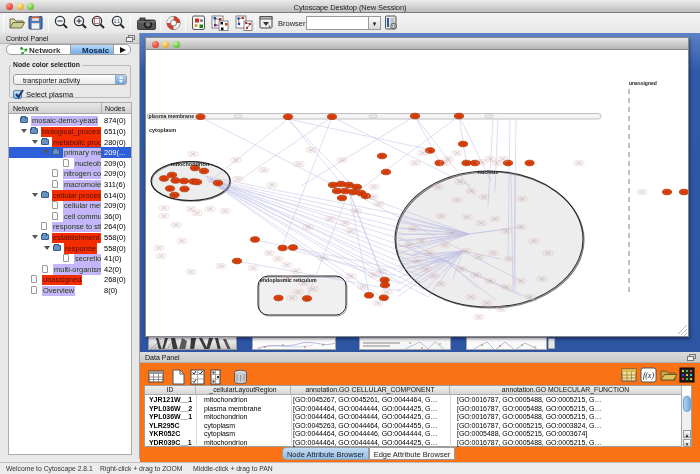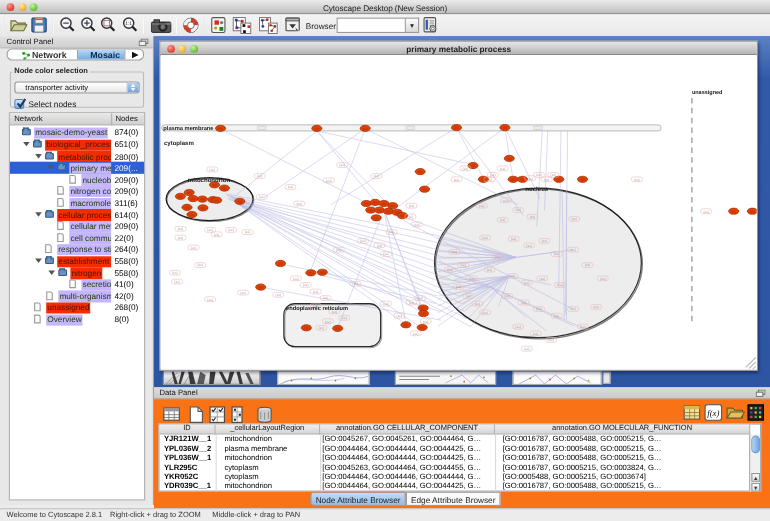--- a/index.html
+++ b/index.html
@@ -250,21 +250,21 @@
     <div id="combo">
         <span>transporter activity</span>
         <div id="combobtn"></div>
       </div>
   </div>
   <div id="chkbox">
       <svg width="11" height="11" viewBox="0 0 11 11">
         <path d="M2 5 L4.5 8 L9 1" stroke="#1a3a6b" stroke-width="2" fill="none"></path>
       </svg>
     </div>
-  <span id="chklbl">Select nodes</span>
+  <span id="chklbl">Select plasma</span>
   <div id="treebox">
     <div id="treehdr">
         <span class="c1">Network</span>
         <span class="c2">Nodes</span>
       </div>
     <div class="trow" style="top:12.4px">
         <div class="fold" style="left:11px"></div>
         <span class="lbl green" style="left:22px;max-width:70px">mosaic-demo-yeast</span>
         <span class="val">874(0)</span>
       </div>
@@ -308,37 +308,37 @@
         <span class="val">614(0)</span>
       </div>
 <div class="trow" style="top:97.2px">
         <div class="file" style="left:43px"></div>
         <span class="lbl green" style="left:54px;max-width:38px">cellular metabo</span>
         <span class="val">209(0)</span>
       </div>
 <div class="trow" style="top:107.8px">
         <div class="file" style="left:43px"></div>
         <span class="lbl green" style="left:54px;max-width:38px">cell communicat</span>
-        <span class="val">22(0)</span>
+        <span class="val">36(0)</span>
       </div>
 <div class="trow" style="top:118.4px">
         <div class="file" style="left:32px"></div>
         <span class="lbl green" style="left:43px;max-width:49px">response to stimul</span>
         <span class="val">264(0)</span>
       </div>
 <div class="trow" style="top:129.0px">
         <div class="arr" style="left:23px"></div>
         <div class="fold" style="left:32px"></div>
         <span class="lbl red" style="left:43px;max-width:49px">establishment of lo</span>
         <span class="val">558(0)</span>
       </div>
 <div class="trow" style="top:139.6px">
         <div class="arr" style="left:35px"></div>
         <div class="fold" style="left:44px"></div>
-        <span class="lbl red" style="left:55px;max-width:37px">nitrogen</span>
+        <span class="lbl red" style="left:55px;max-width:37px">response</span>
         <span class="val">558(0)</span>
       </div>
 <div class="trow" style="top:150.2px">
         <div class="file" style="left:54px"></div>
         <span class="lbl green" style="left:65px;max-width:27px">secretion</span>
         <span class="val">41(0)</span>
       </div>
 <div class="trow" style="top:160.8px">
         <div class="file" style="left:33px"></div>
         <span class="lbl green" style="left:44px;max-width:48px">multi-organism pro</span>
@@ -396,21 +396,20 @@
           <circle cx="55" cy="6" r="0.8" fill="#7a9a20"></circle>
           <circle cx="68" cy="8" r="0.8" fill="#b0a020"></circle>
         </svg></div>
 <div style="position:absolute;left:408px;top:305px;width:7px;height:11px;background:#e8e8e8;border:1px solid #aaa;"></div>
     </div>
   <div id="iframe">
     <div id="ifhead" style="background:linear-gradient(#e6e6e6,#c9c9c9 60%,#b5b5b5);">
       <div class="tl" style="left:5.5px;top:2.5px;width:7px;height:7px;background:radial-gradient(circle at 35% 30%,#ff9a8a,#e8483d 60%,#c22a20);"></div>
       <div class="tl" style="left:16px;top:2.5px;width:7px;height:7px;background:radial-gradient(circle at 35% 30%,#ffe9a8,#f0b73e 60%,#cf9422);"></div>
       <div class="tl" style="left:26.5px;top:2.5px;width:7px;height:7px;background:radial-gradient(circle at 35% 30%,#c8f2a8,#6fc93e 60%,#4da322);"></div>
-      <div id="iftitle">primary metabolic process</div>
     </div>
     <div id="netcanvas" style="position:absolute;left:0;top:13px;width:542px;height:285px;background:#fff;overflow:hidden;">
         <svg width="542" height="285" style="position:absolute;left:0;top:0">
 <ellipse cx="343" cy="188" rx="94" ry="68" fill="#ececec" fill-opacity="0.92" stroke="#333" stroke-width="1.1"></ellipse>
 <ellipse cx="344" cy="189" rx="94" ry="68" fill="none" stroke="#000" stroke-width="1.2" opacity="0.5"></ellipse>
 <ellipse cx="44.5" cy="130" rx="39.5" ry="19.5" fill="#ececec" fill-opacity="0.92" stroke="#222" stroke-width="1.1"></ellipse>
 <ellipse cx="45.19999999999999" cy="130.8" rx="39.5" ry="19.5" fill="none" stroke="#000" stroke-width="1.1" opacity="0.45"></ellipse>
 <rect x="112" y="225" width="88" height="39" rx="10" fill="#f0f0f0" stroke="#2a2a2a" stroke-width="1"></rect>
 <rect x="113" y="226" width="88" height="39" rx="10" fill="none" stroke="#000" stroke-width="1" opacity="0.35"></rect>
 <rect x="1" y="62.5" width="454" height="5.5" rx="2.7" fill="#f4f4f4" stroke="#a8a8a8" stroke-width="0.7"></rect>

